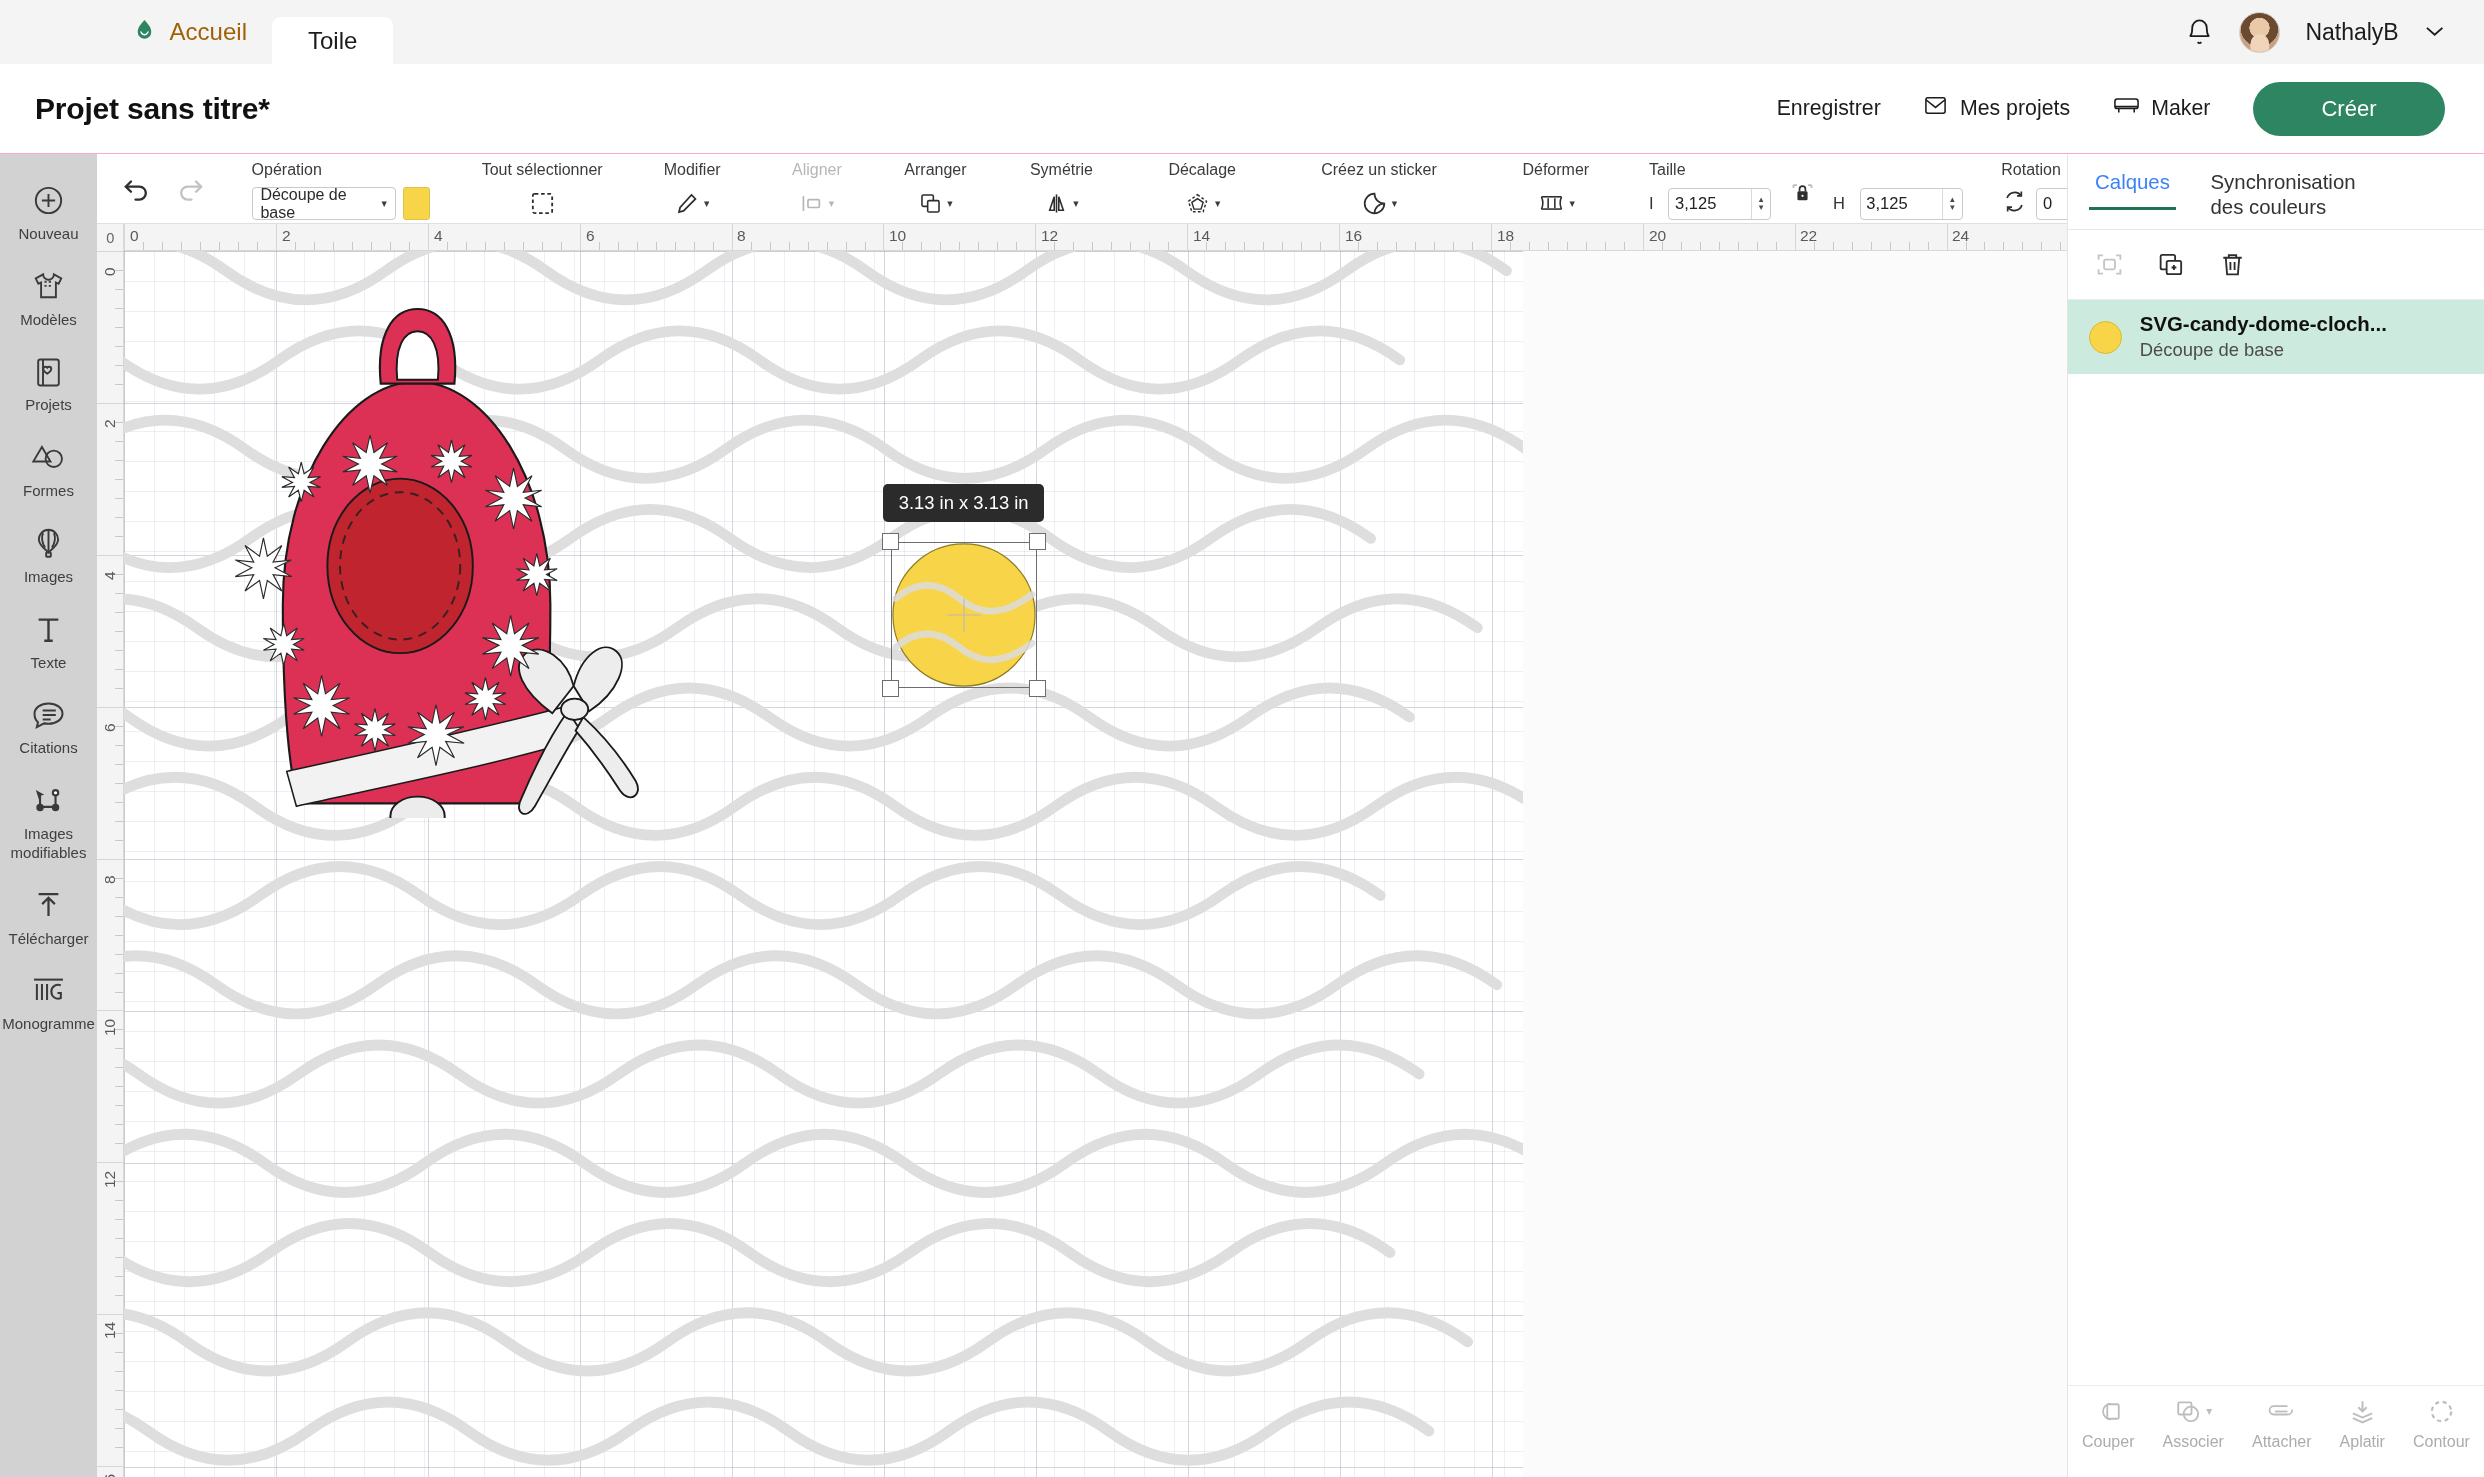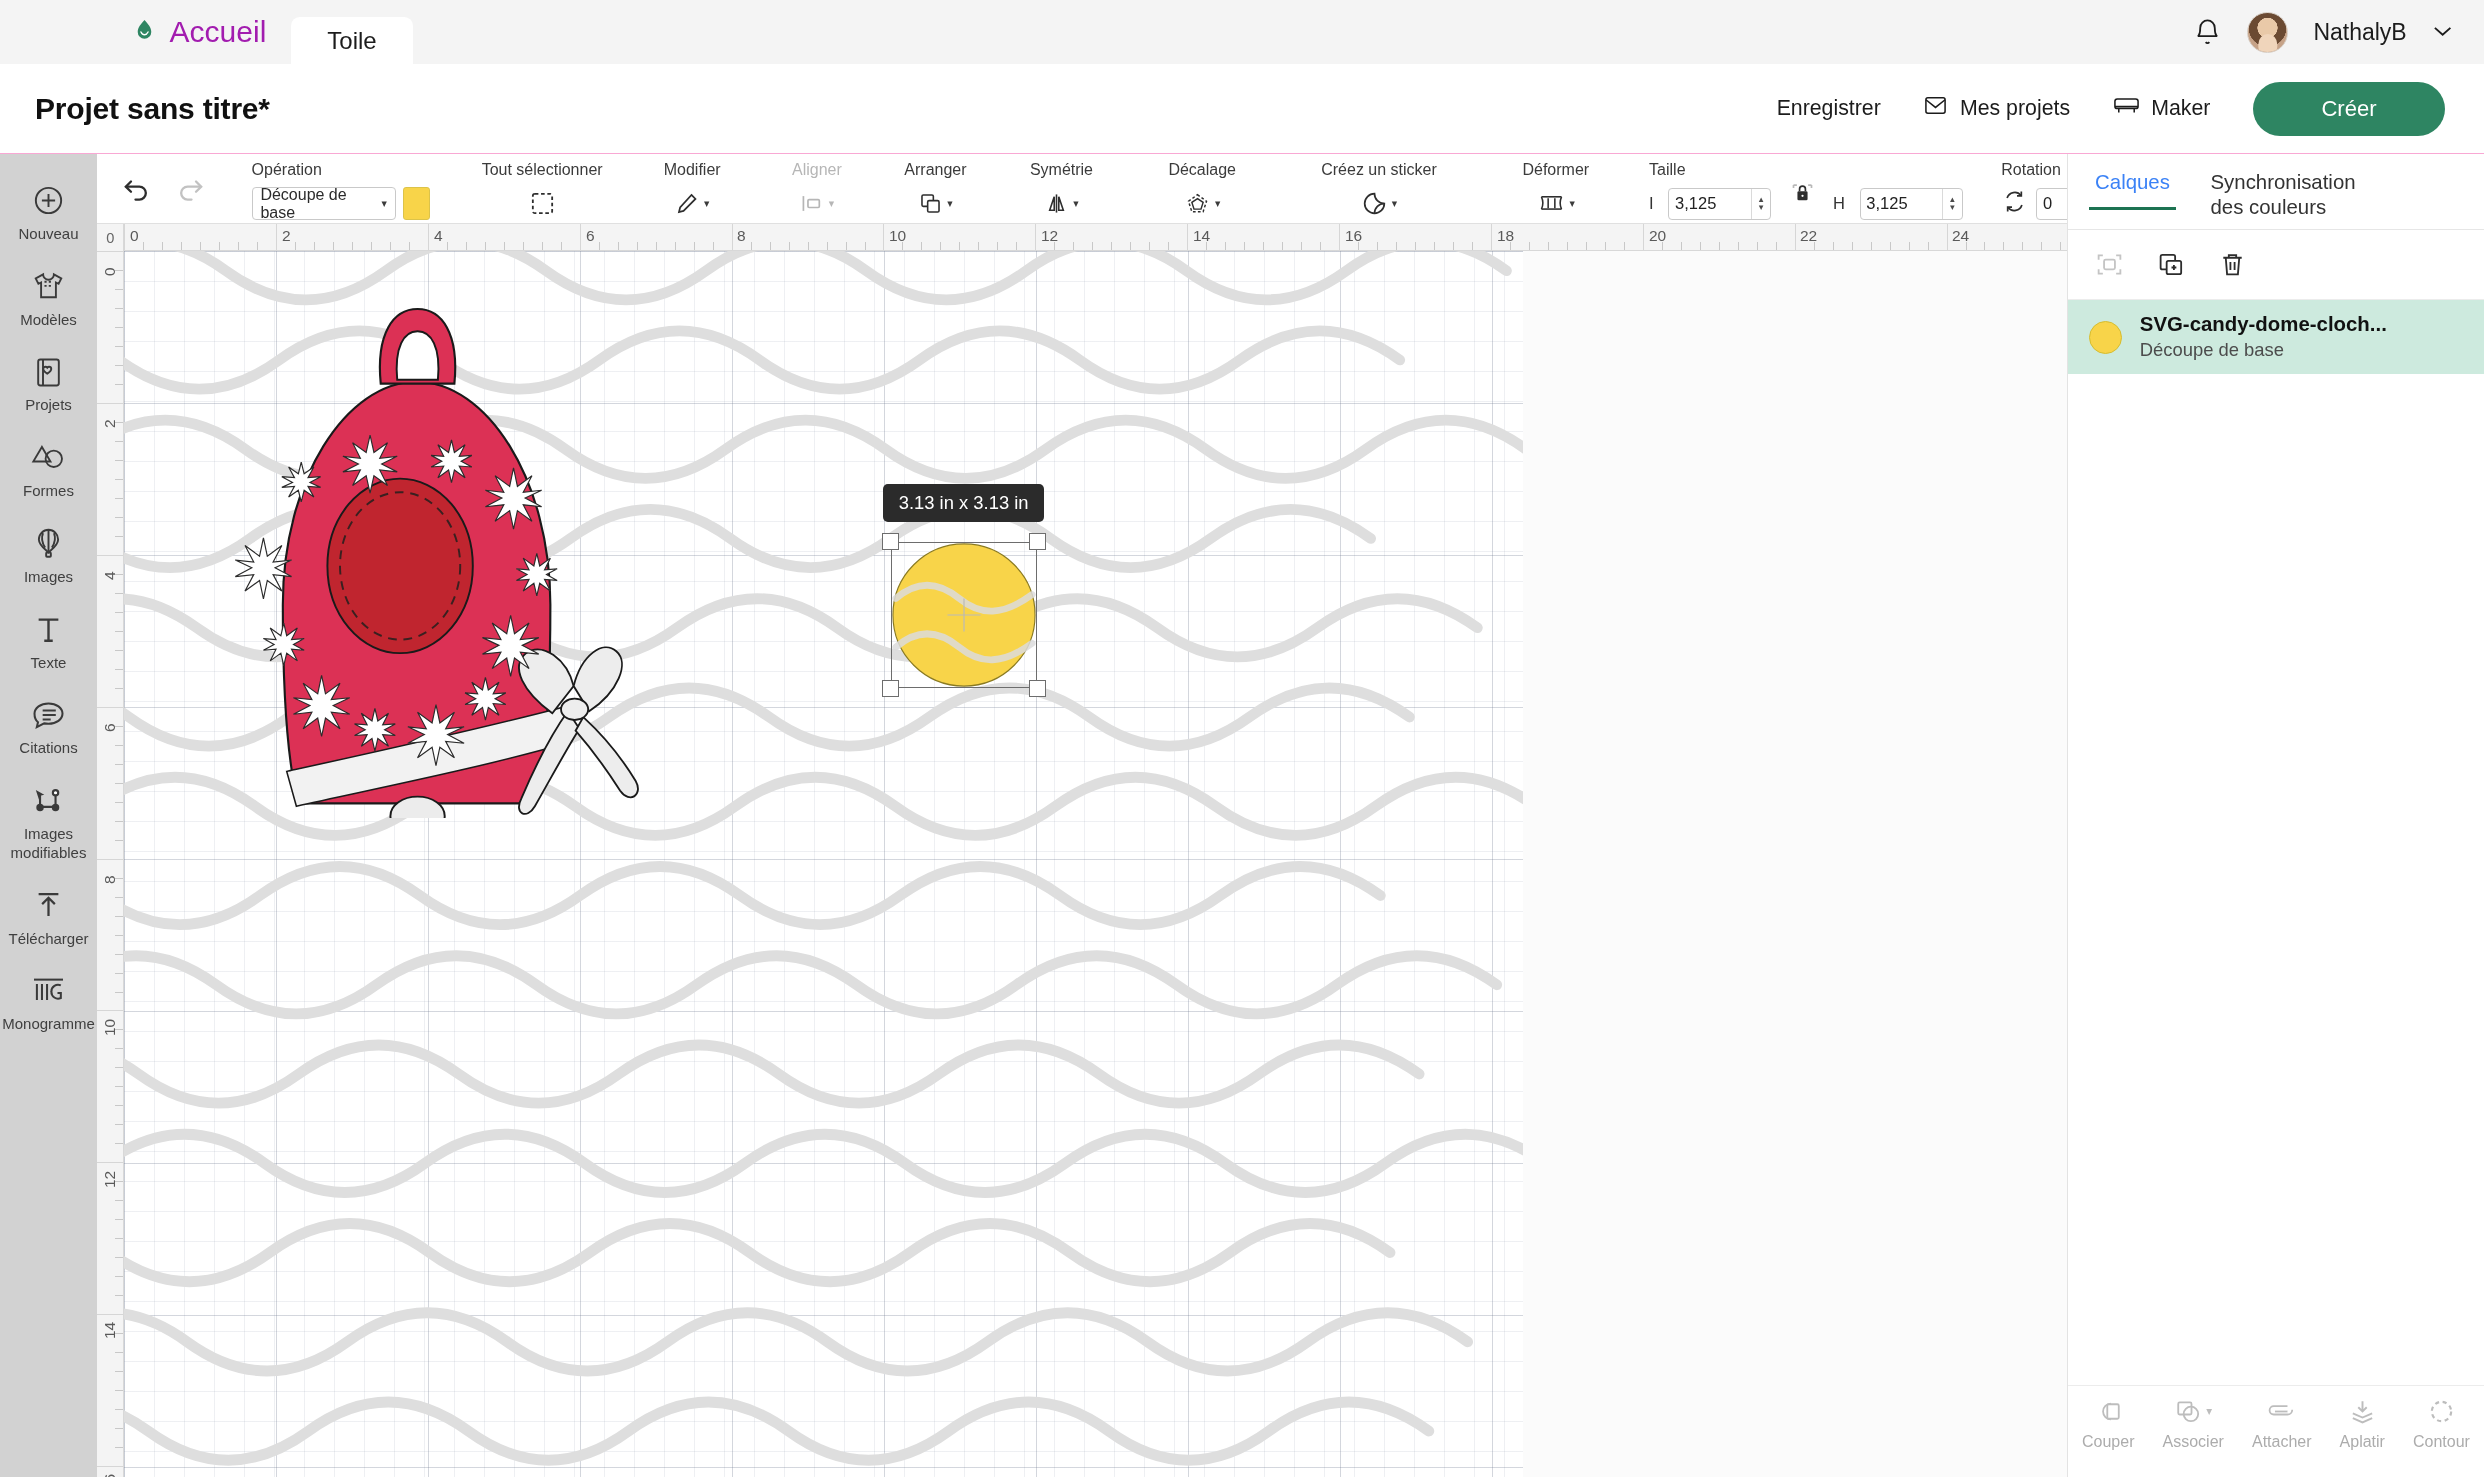--- a/index.html
+++ b/index.html
@@ -14,30 +14,30 @@
   .topbar {
     position: absolute; top: 0; left: 0; width: 2484px; height: 64px;
     background: #f4f4f4;
     display: flex; align-items: flex-end;
   }
   .topbar-left { display: flex; align-items: flex-end; margin-left: 107px; height: 64px; }
   .home-btn {
     display: flex; align-items: center; gap: 12.6px;
     height: 64px; padding: 0 25px; cursor: pointer;
   }
-  .home-label { font-size: 30px; color: #a21caf; font-weight: 500; }
+  .home-label { font-size: 24px; color: #a16207; font-weight: 500; }
   .toile-tab {
     display: flex; align-items: center; justify-content: center;
     height: 47px; padding: 0 36px;
     background: #ffffff; border-radius: 8.7px 8.7px 0 0;
     font-size: 24px; color: #1c1c1c; cursor: pointer;
   }
   .topbar-right {
     margin-left: auto; display: flex; align-items: center;
-    gap: 25px; padding-right: 31px; height: 64px;
+    gap: 25px; padding-right: 39px; height: 64px;
   }
   .bell-icon { cursor: pointer; display:flex; }
   .avatar {
     width: 41px; height: 41px; border-radius: 50%;
     background: radial-gradient(circle at 50% 38%, #e9c9a8 0 32%, #6b4a32 33% 60%, #c6a287 61% 100%);
     border: 1px solid #d8cfc6; overflow:hidden; position:relative;
   }
   .avatar::after{
     content:""; position:absolute; left:50%; top:54%; transform:translateX(-50%);
     width:19.4px; height:21.3px; border-radius:50% 50% 40% 40%; background:#f0d5bb;

